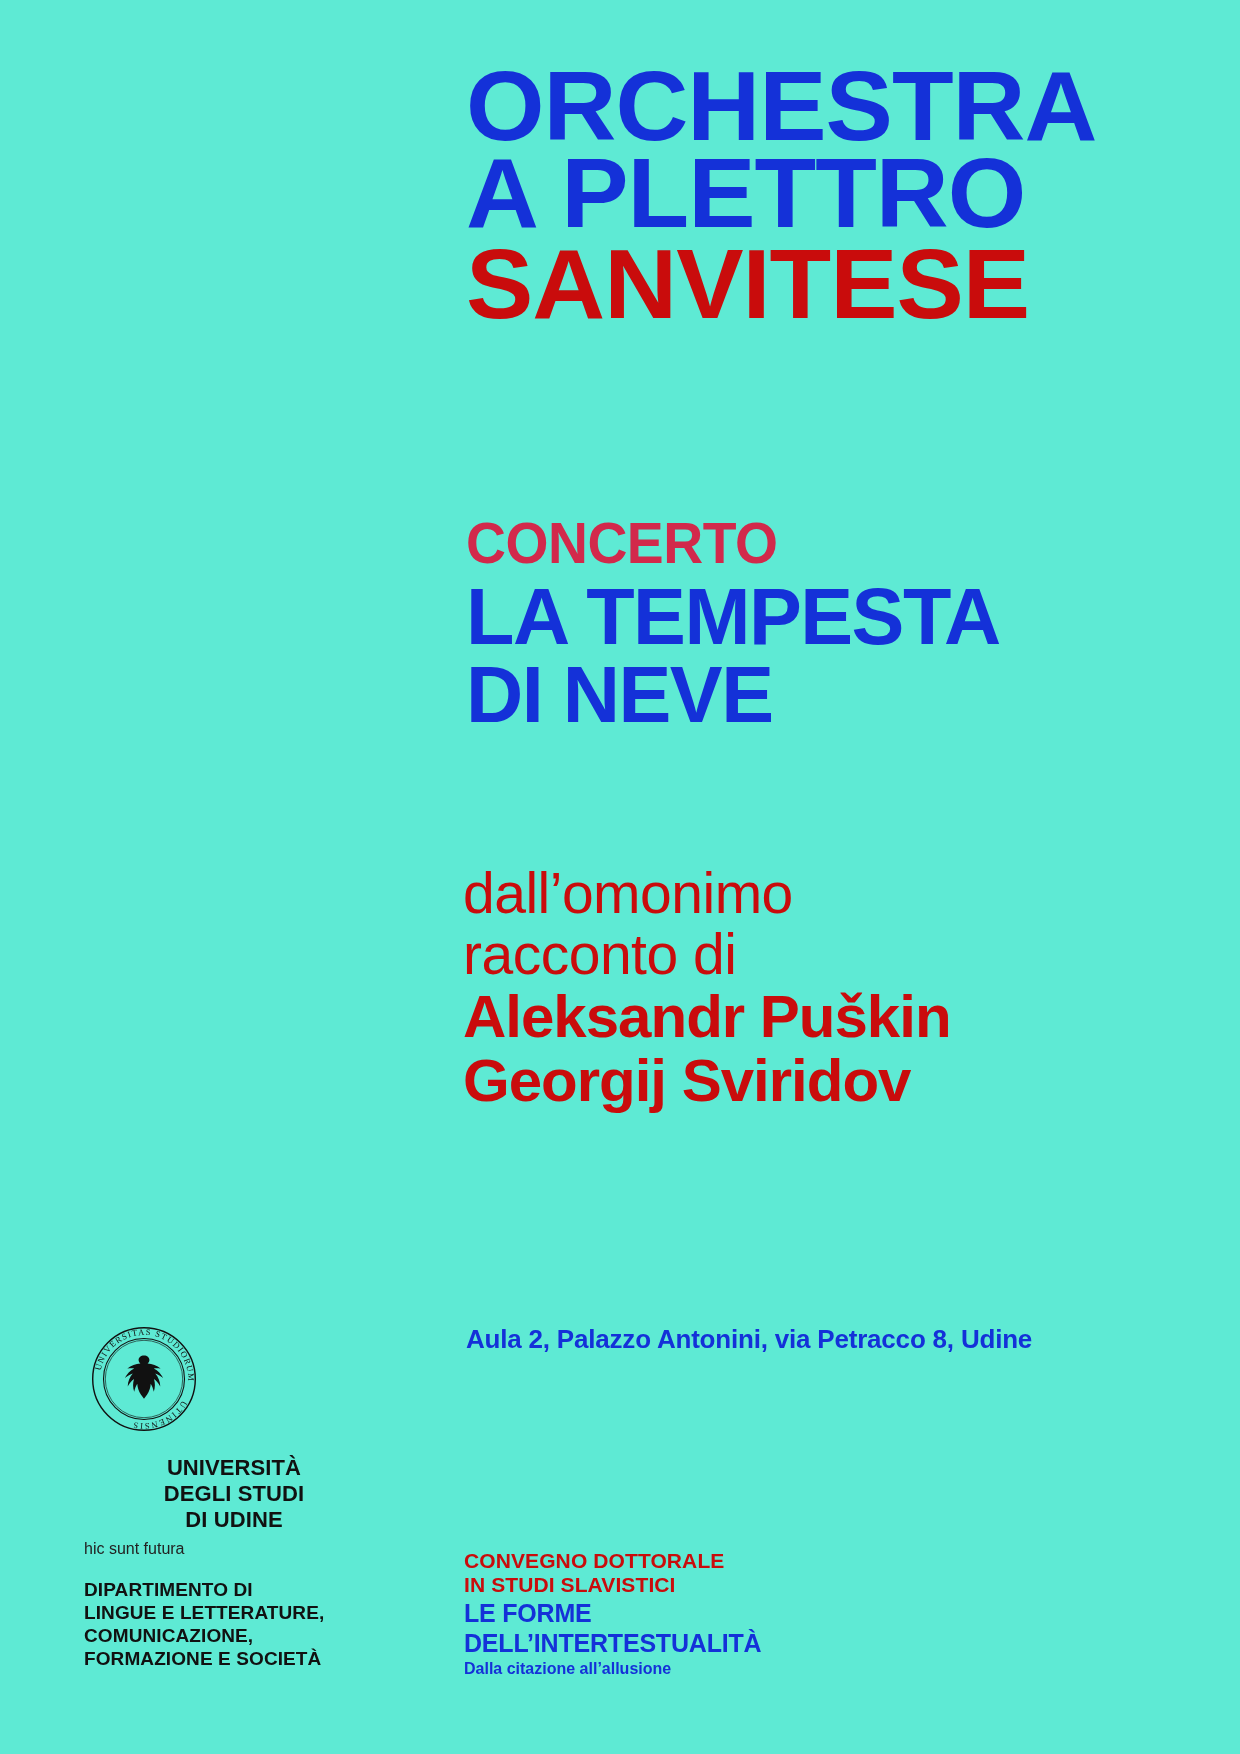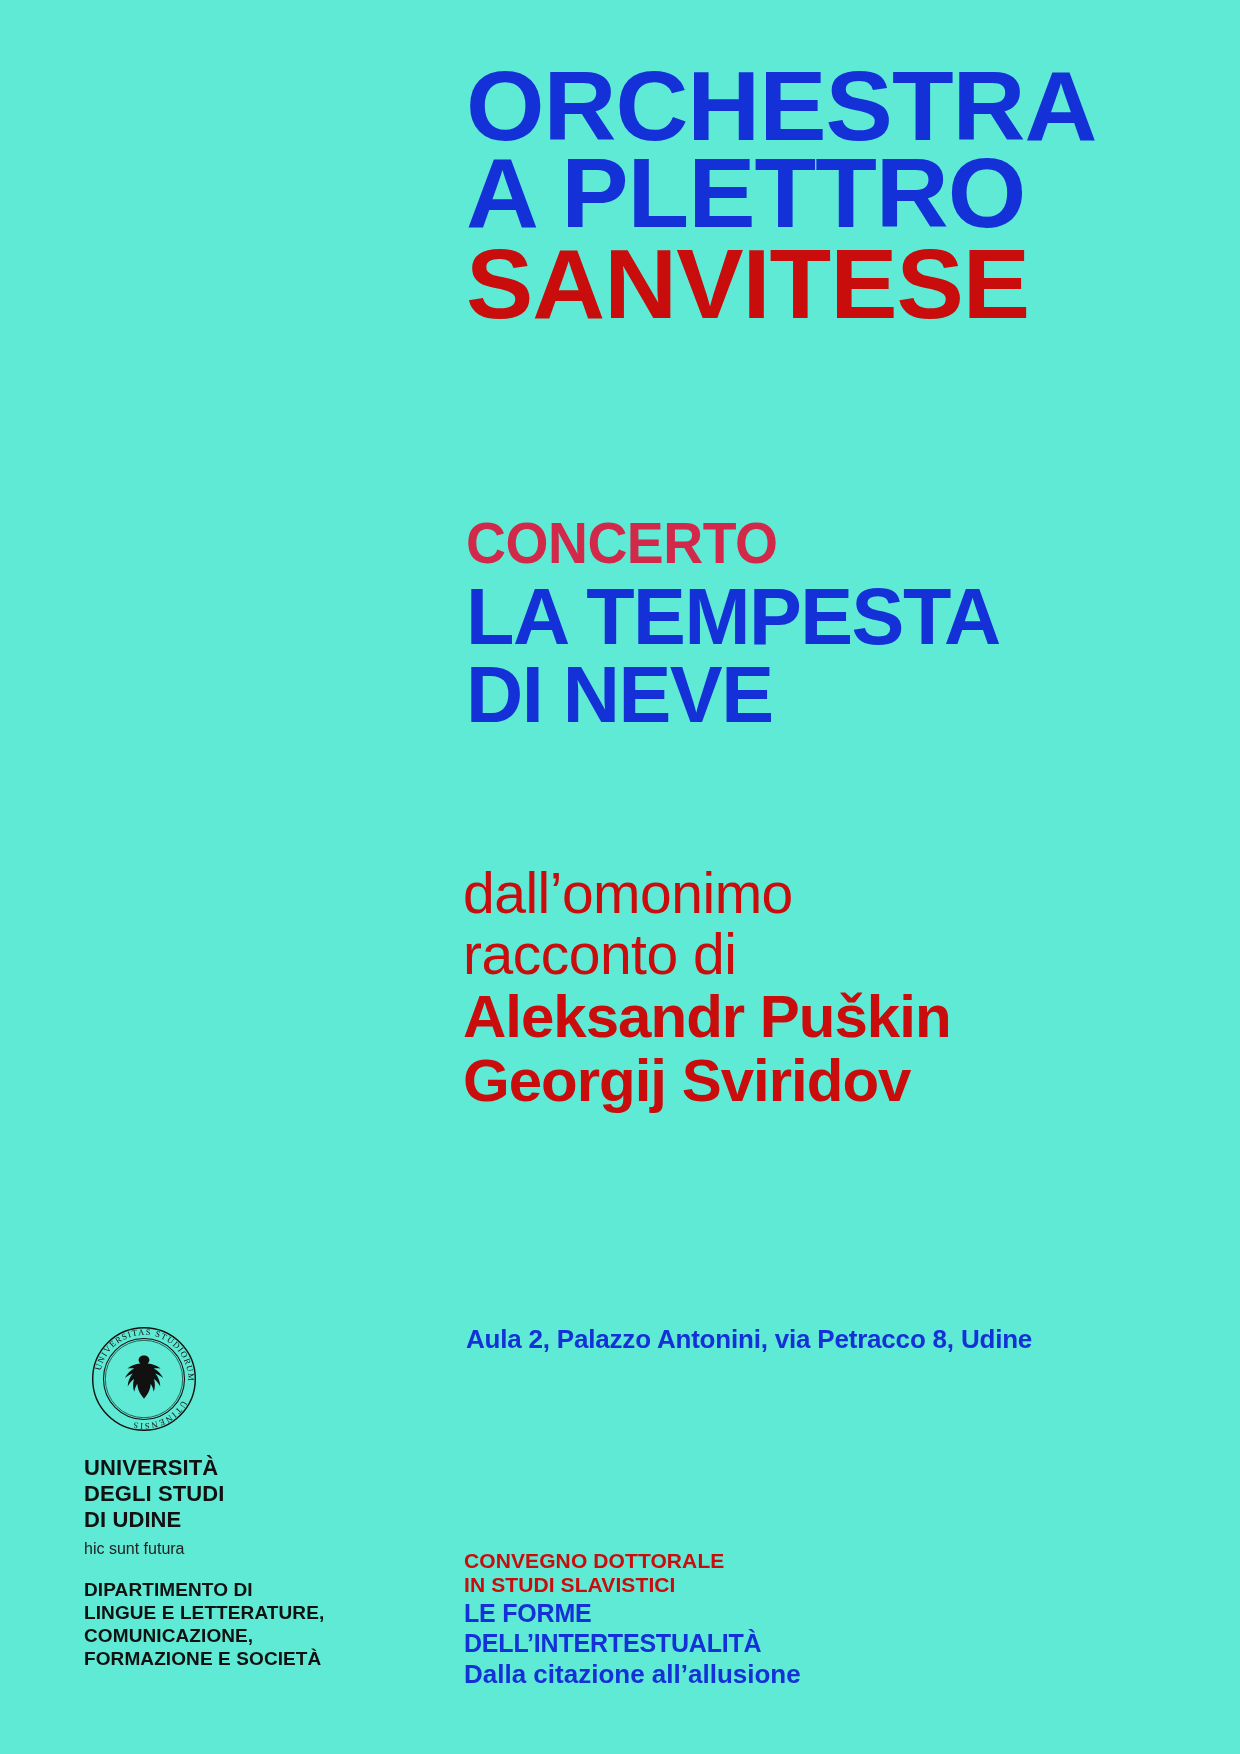--- a/index.html
+++ b/index.html
@@ -121,20 +121,21 @@
     height: 108px;
     position: relative;
     margin-left: 6px;
   }
   .uni-name {
     margin-top: 22px;
     font-weight: 700;
     font-size: 22px;
     line-height: 1.18;
     letter-spacing: 0.1px;
+    text-align: center;
   }
   .uni-motto {
     margin-top: 7px;
     font-weight: 400;
     font-size: 16px;
     color: #222;
   }
   .uni-dept {
     margin-top: 20px;
     font-weight: 700;
@@ -159,21 +160,21 @@
   .cv-blue-big {
     color: #1431d8;
     font-weight: 700;
     font-size: 25px;
     letter-spacing: -0.2px;
     margin-top: 2px;
   }
   .cv-blue-small {
     color: #1431d8;
     font-weight: 700;
-    font-size: 26px;
+    font-size: 16px;
     margin-top: 2px;
   }
 </style>
 </head>
 <body>
 
 <div class="poster">
 
   <div class="headline">
     <div class="line hl-1">ORCHESTRA</div>

